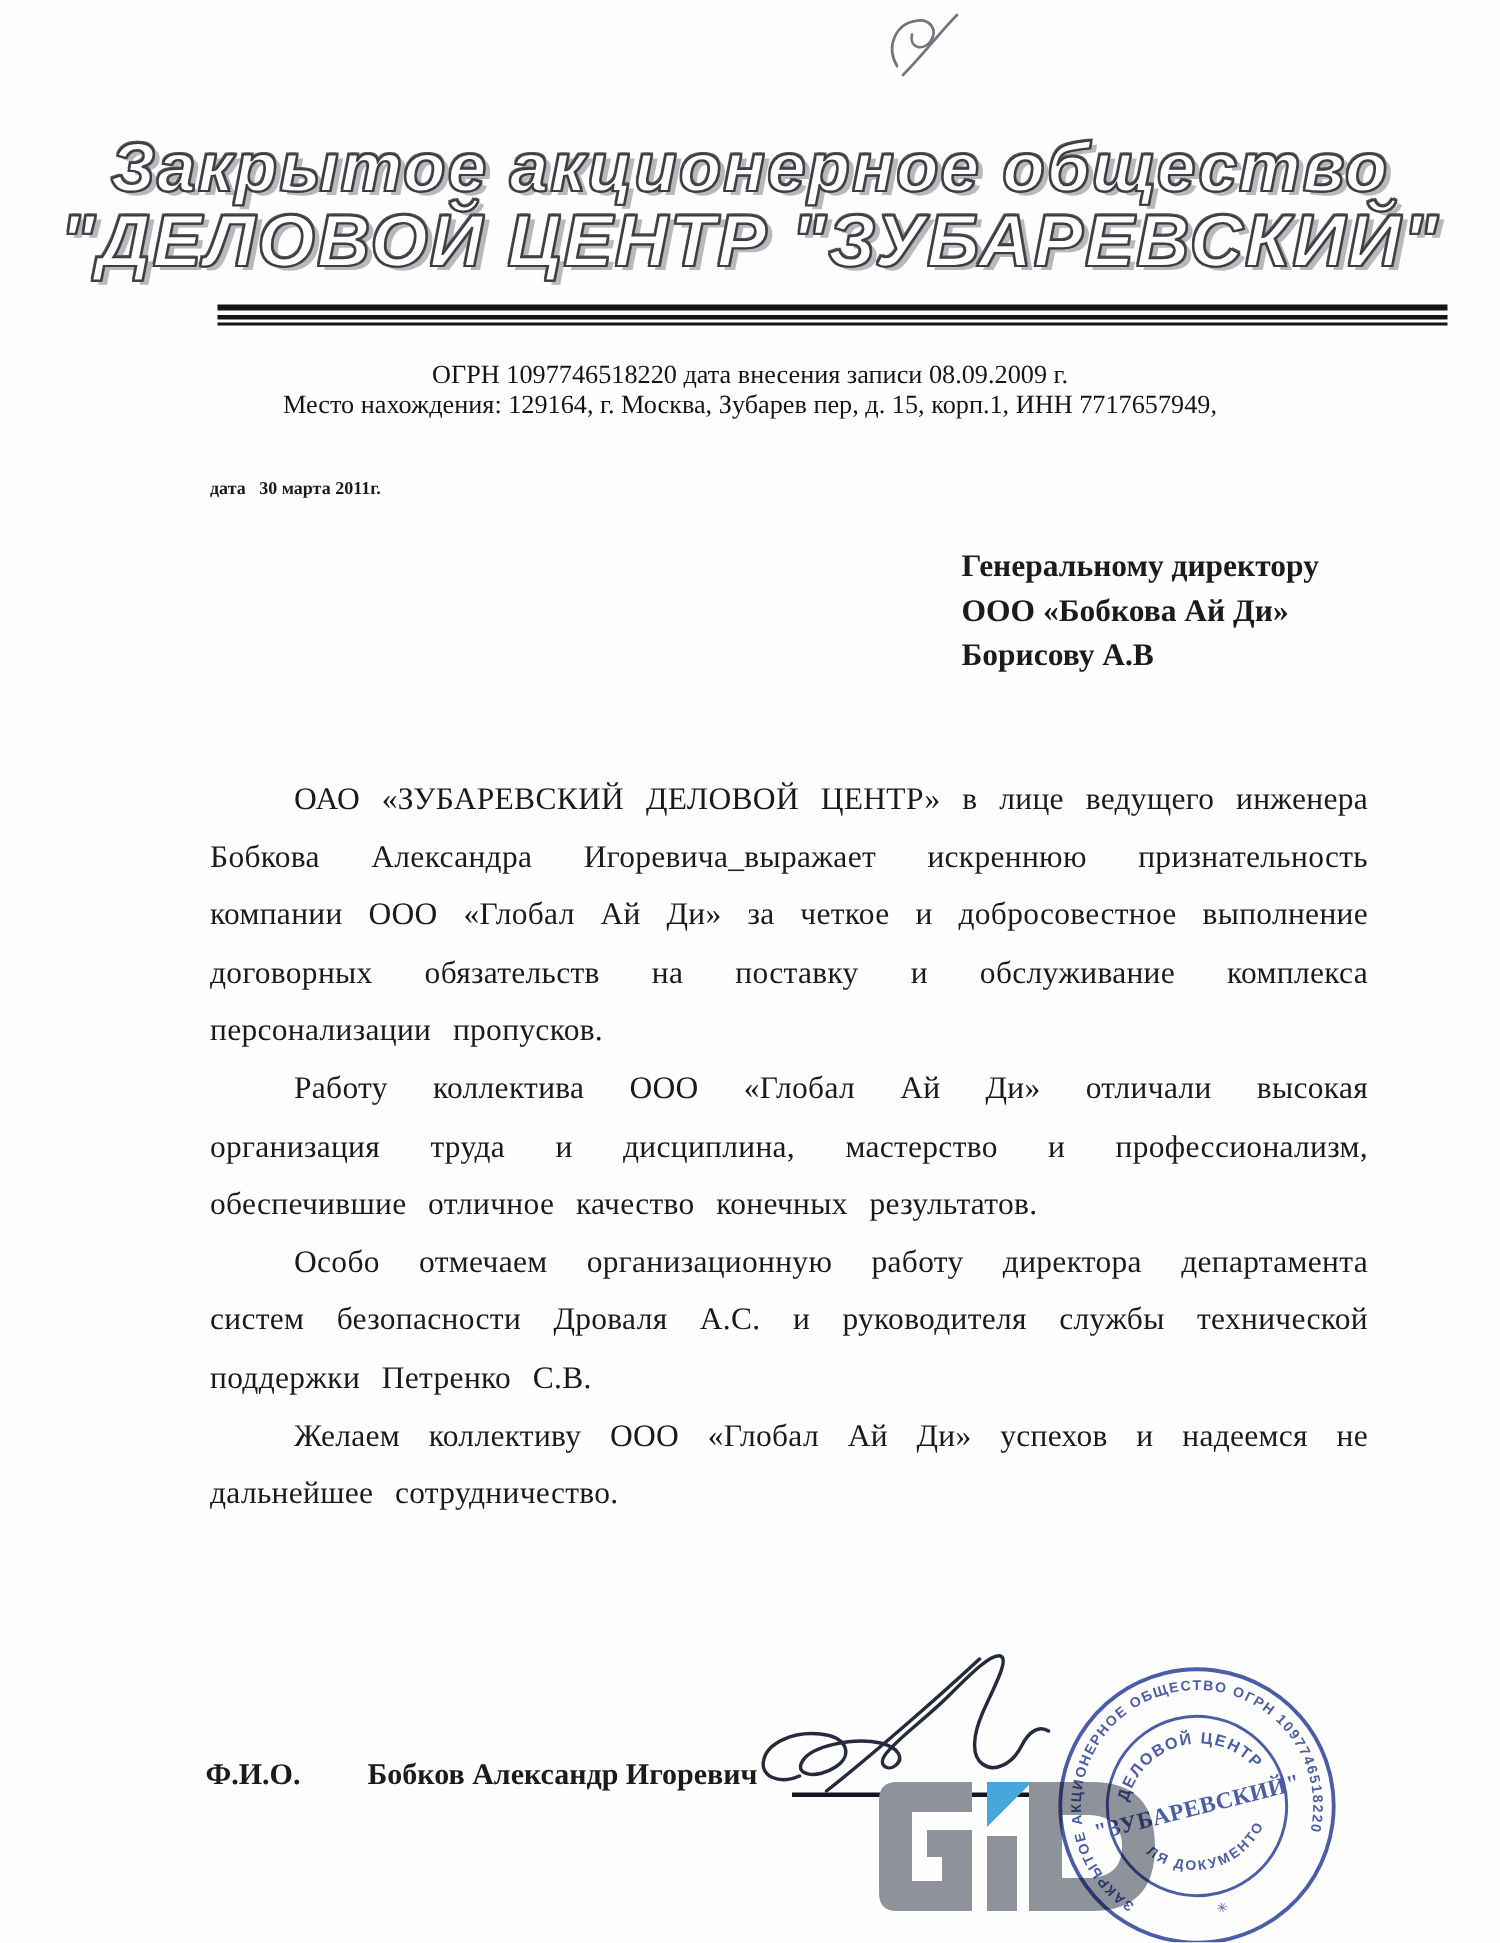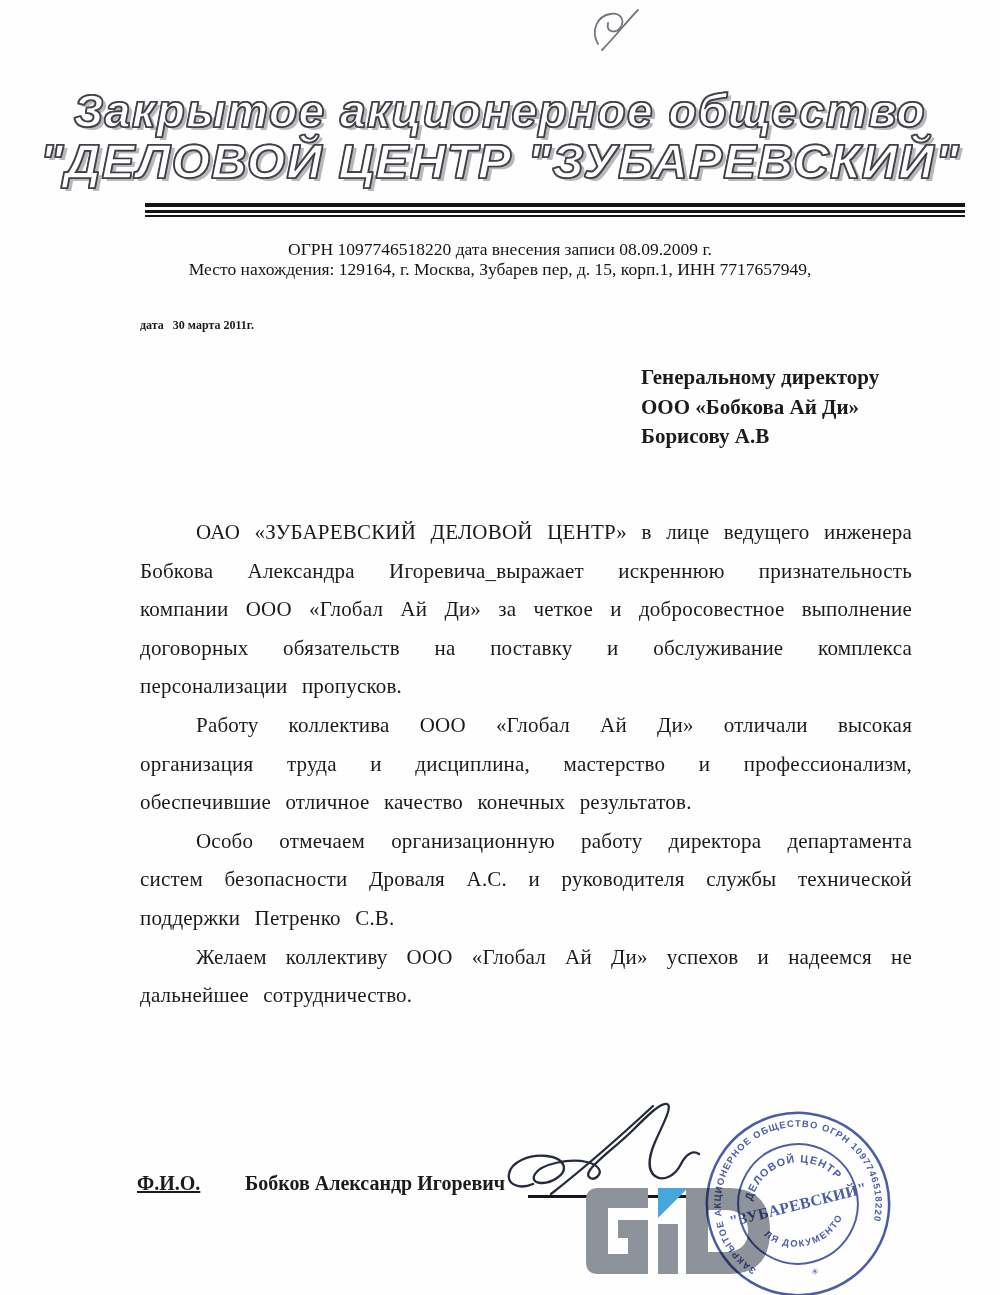--- a/index.html
+++ b/index.html
@@ -43,21 +43,21 @@
     position:absolute; top:363px; left:641px;
     font-size:21px; font-weight:bold; line-height:29.5px;
   }
   .body-text {
     position:absolute; top:497px; left:140px; width:772px;
     font-size:21px; line-height:38.6px; text-align:justify;
     word-spacing:9px; letter-spacing:0.2px; color:#1a1a1c;margin-top:16px;
   }
   .body-text p { text-indent:56px; margin:0; }
   
-  .fio-label { position:absolute; top:1172px; left:137px; font-size:20px; font-weight:bold;text-decoration:underline; }
+  .fio-label { position:absolute; top:1172px; left:137px; font-size:20px; font-weight:bold; }
   .fio-name  { position:absolute; top:1172px; left:245px; font-size:20px; font-weight:bold; }
   .sig-underline { position:absolute; top:1195px; left:528px; width:186px; height:2.5px; background:#14151f; }
   .sig-svg   { position:absolute; left:495px; top:1098px; }
   .logo-svg  { position:absolute; left:584px; top:1186px; }
   .stamp-svg { position:absolute; left:700px; top:1106px; mix-blend-mode:multiply; }
   .scribble-svg { position:absolute; left:588px; top:6px; }
   
   .st-ring   { font-family:"Liberation Sans", sans-serif; font-size:9.6px;  font-weight:bold; letter-spacing:1.1px; fill:#3f51a3; }
   .st-innertop { font-family:"Liberation Sans", sans-serif; font-size:11px; font-weight:bold; letter-spacing:1.2px; fill:#3f51a3; }
   .st-center { font-family:"Liberation Serif", serif; font-size:16px; font-weight:bold; letter-spacing:0.4px; fill:#3f51a3; }

